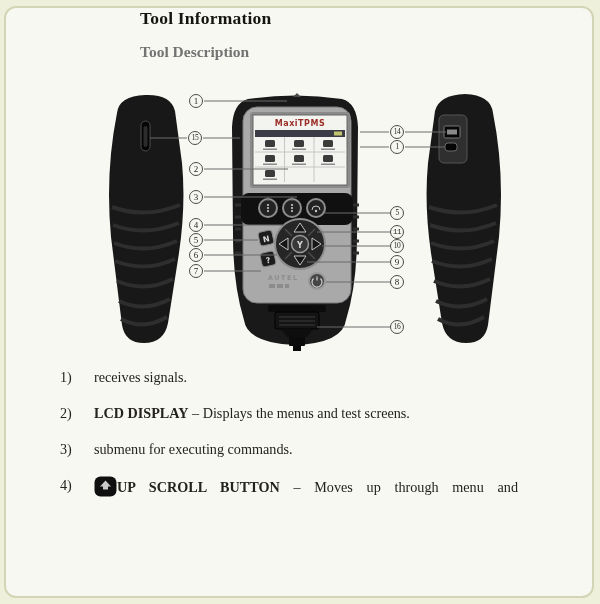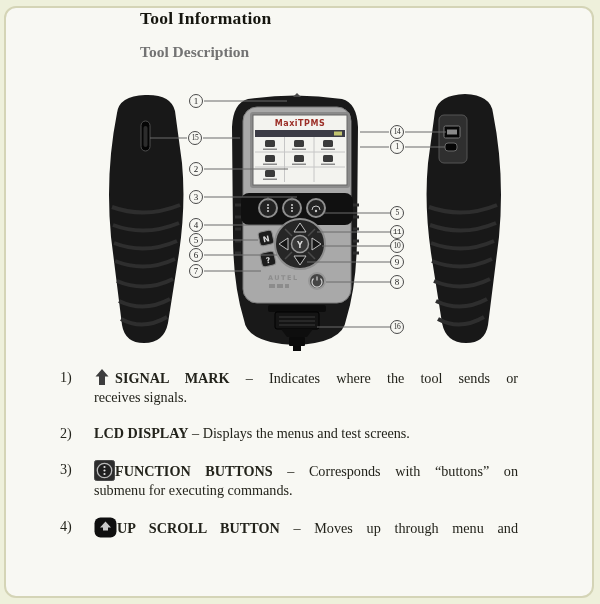--- a/index.html
+++ b/index.html
@@ -191,42 +191,32 @@
     <div class="callout two" style="left: 390px; top: 140px;">1</div>
     <div class="callout two" style="left: 390px; top: 125px;">14</div>
     <div class="callout two" style="left: 188px; top: 131px;">15</div>
     <div class="callout two" style="left: 390px; top: 320px;">16</div>
   </div>
 
 <div id="desc-list">
     <div class="list-item">
       <div class="num">1)</div>
       <div class="body">
-        <div class="line j"><span class="ili signal-mark-icon"><svg width="16" height="18" viewBox="0 0 16 18">
-              <path d="M8,1 L14.5,8.5 H11 V17 H5 V8.5 H1.5 Z" fill="#3d3d3d"></path>
-            </svg></span><b>SIGNAL MARK</b> – Indicates where the tool sends or</div>
         <div class="line">receives signals.</div>
       </div>
     </div>
     <div class="list-item">
       <div class="num">2)</div>
       <div class="body">
         <div class="line"><b>LCD DISPLAY</b> – Displays the menus and test screens.</div>
       </div>
     </div>
     <div class="list-item">
       <div class="num">3)</div>
       <div class="body">
-        <div class="line j"><span class="ili function-buttons-icon"><svg width="21" height="21" viewBox="0 0 21 21">
-              <rect x="0.5" y="0.5" width="20" height="20" rx="2" fill="#2c2c2c" stroke="#4a4a4a"></rect>
-              <circle cx="10.5" cy="10.5" r="7.2" fill="#1f1f1f" stroke="#b9b9b9" stroke-width="1.3"></circle>
-              <circle cx="10.5" cy="7" r="1.1" fill="#e0e0e0"></circle>
-              <circle cx="10.5" cy="10.5" r="1.1" fill="#e0e0e0"></circle>
-              <circle cx="10.5" cy="14" r="1.1" fill="#e0e0e0"></circle>
-            </svg></span><b>FUNCTION BUTTONS</b> – Corresponds with “buttons” on</div>
         <div class="line">submenu for executing commands.</div>
       </div>
     </div>
     <div class="list-item">
       <div class="num">4)</div>
       <div class="body">
         <div class="line j"><span class="ili up-scroll-icon"><svg width="23" height="21" viewBox="0 0 23 21">
               <rect x="0.5" y="0.5" width="22" height="20" rx="6" fill="#0f0f0f"></rect>
               <path d="M11.5,4.5 L17,10.5 H14 V13.5 H9 V10.5 H6 Z" fill="#c9c9c9"></path>
             </svg></span><b>UP SCROLL BUTTON</b> – Moves up through menu and</div>

